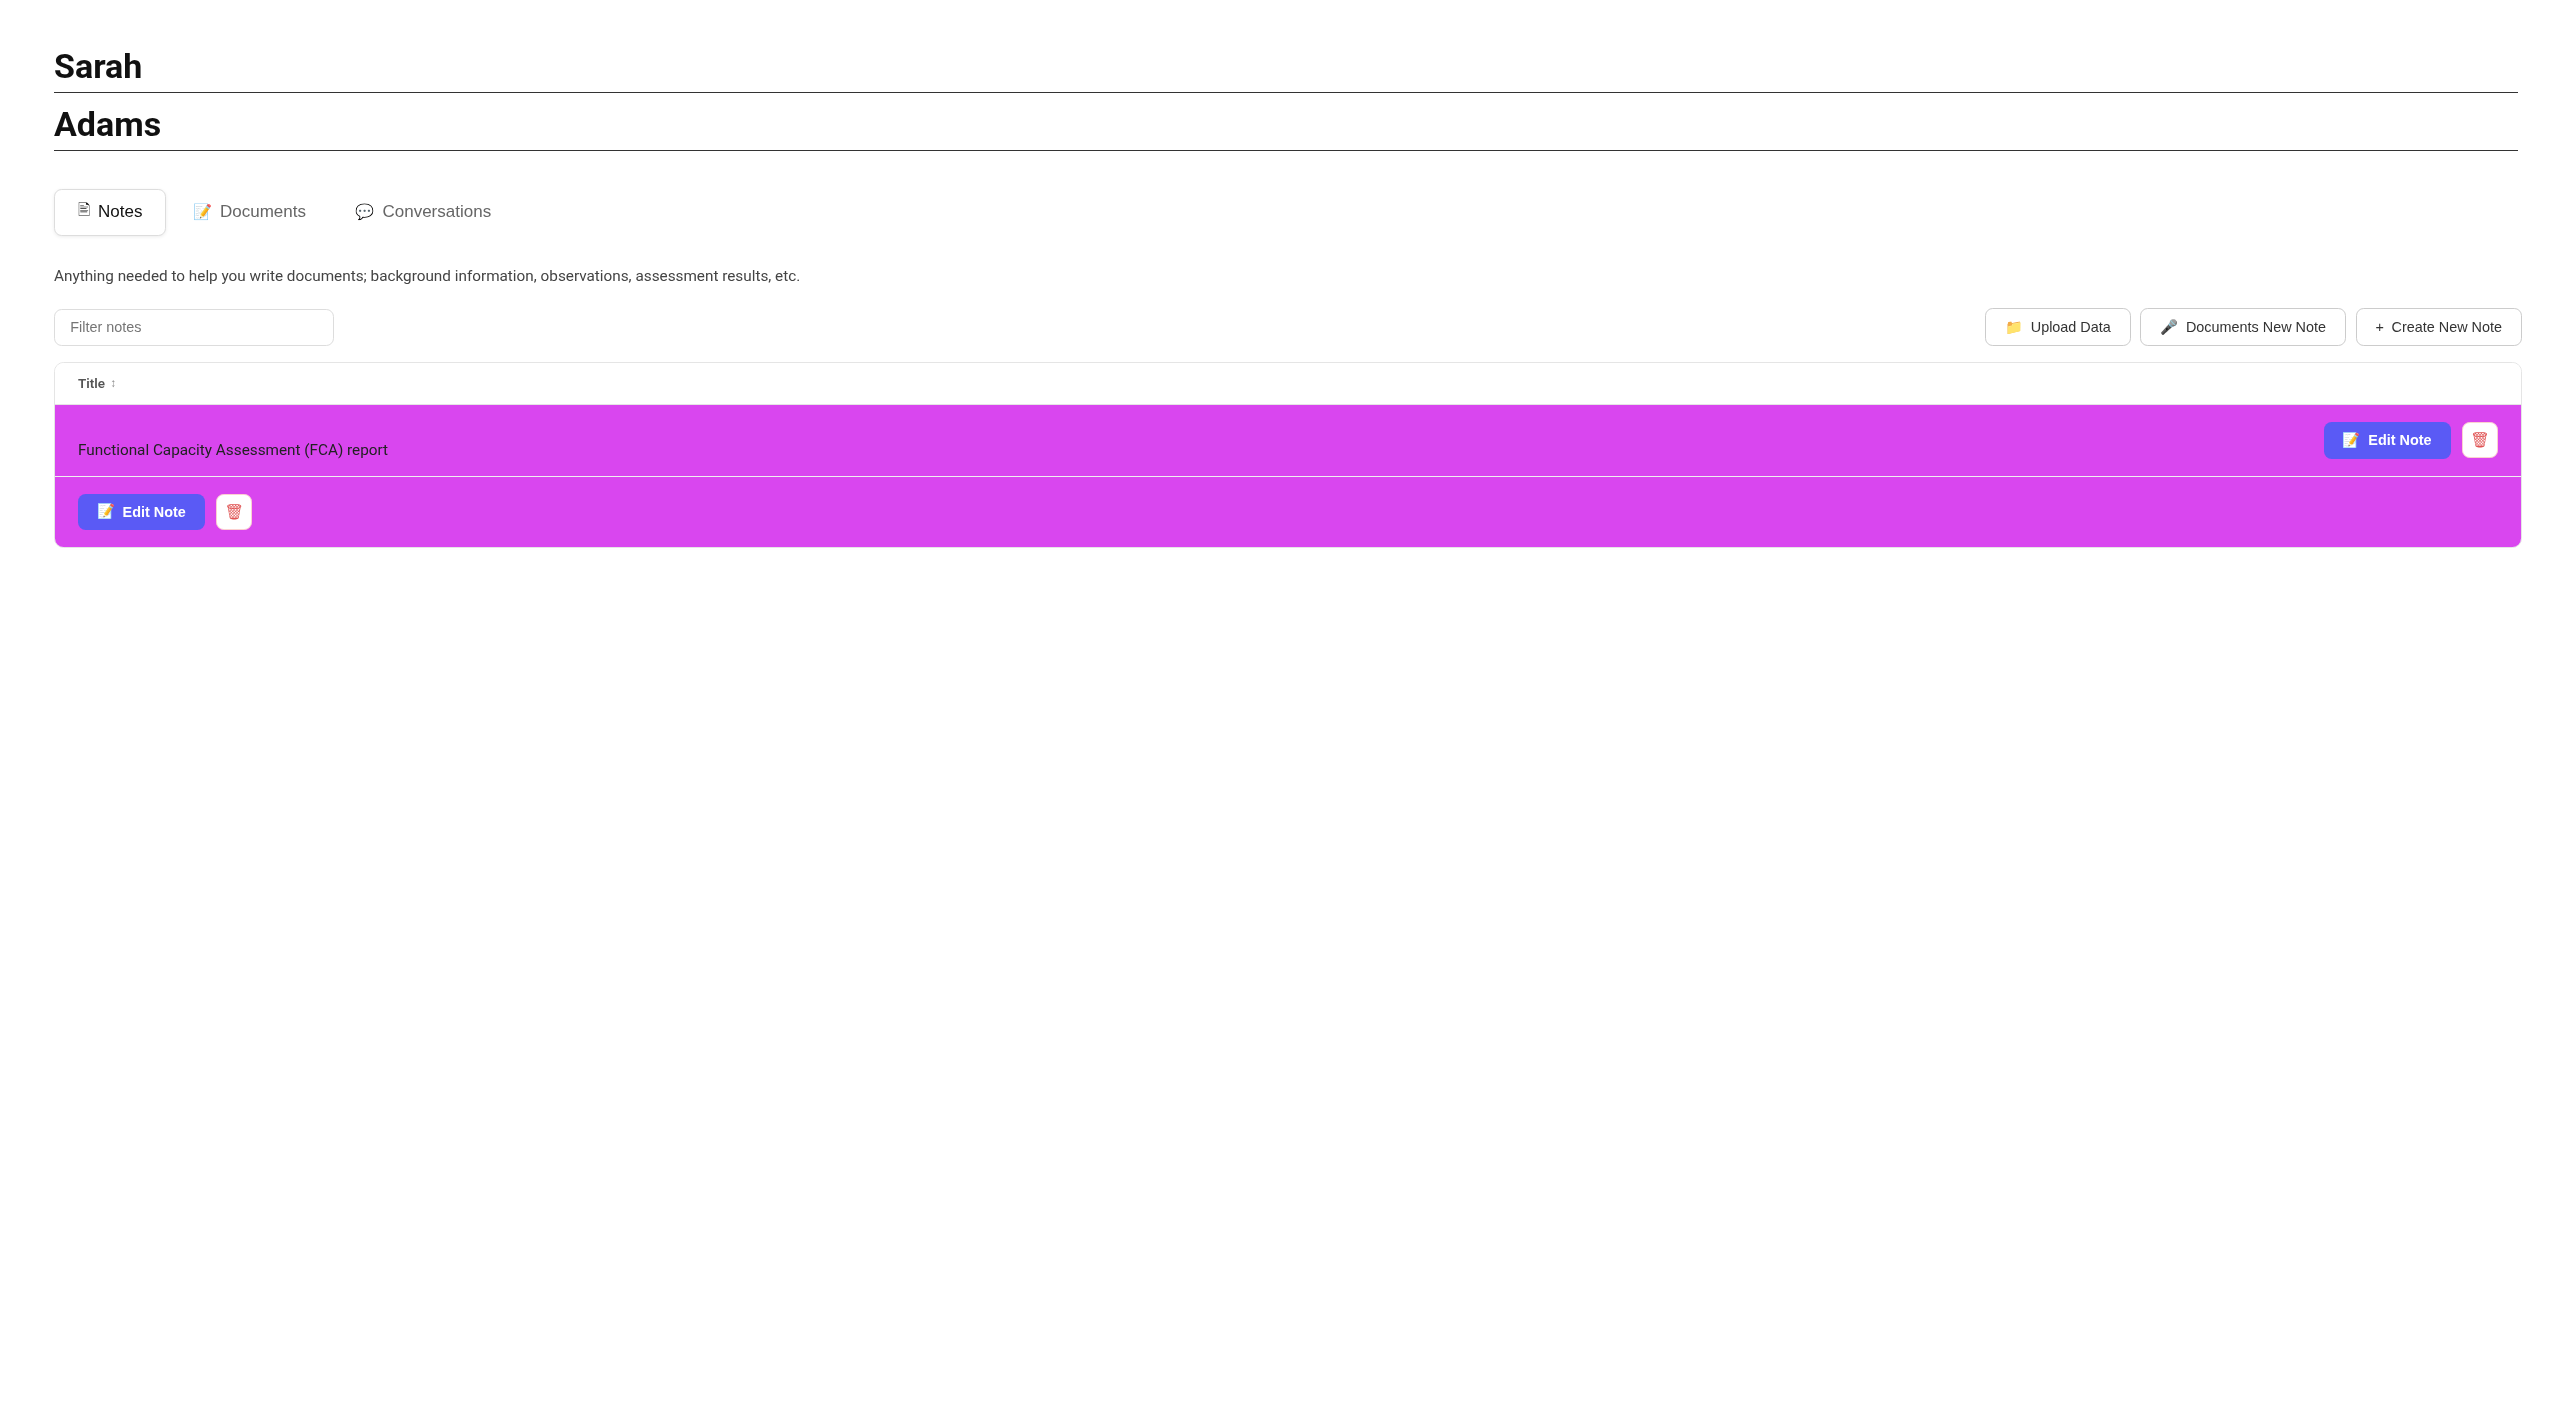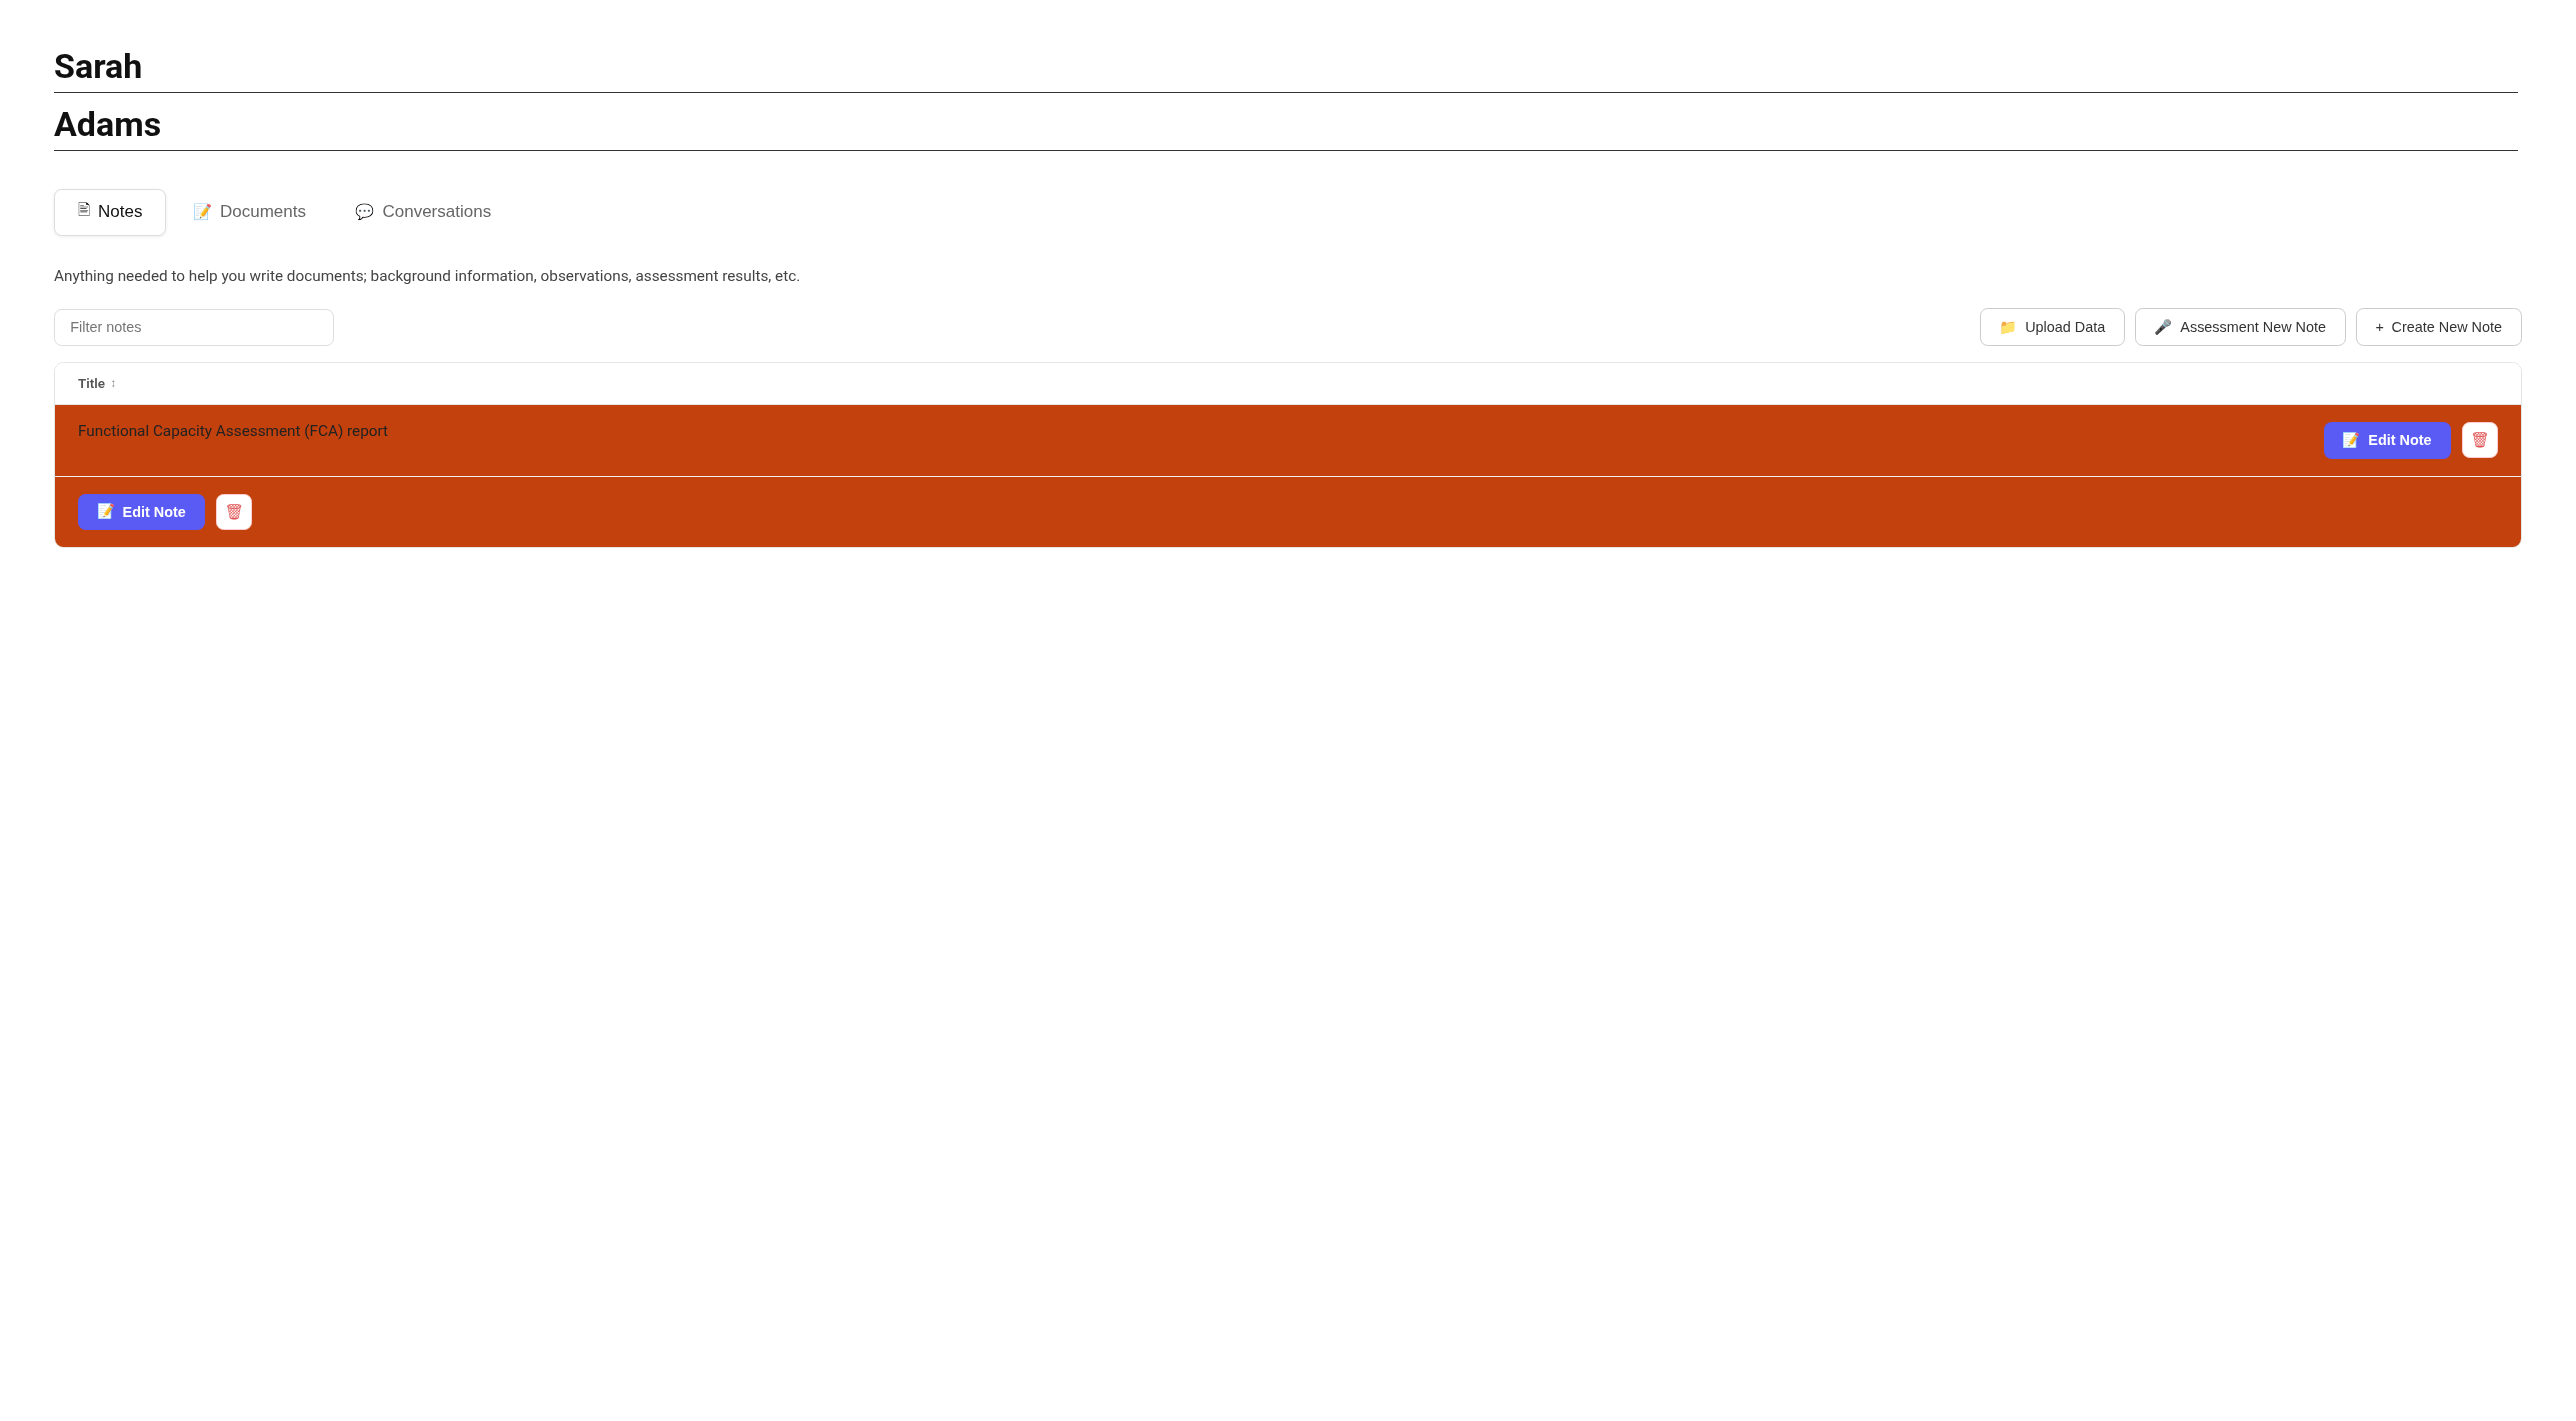--- a/index.html
+++ b/index.html
@@ -144,23 +144,23 @@
       font-weight: 600;
     }
 
     .sort-icon {
       font-size: 11.5px;
       color: #888;
     }
 
     .table-row {
       display: flex;
-      align-items: flex-start;
+      align-items: flex-end;
       padding: 17px 23px;
-      background: #c2410c;
+      background: #d946ef;
       border-bottom: 1.4px solid #f0f0f0;
     }
 
     .table-row:last-child {
       border-bottom: none;
     }
 
     .row-title {
       flex: 1;
       font-size: 15.3px;
@@ -214,21 +214,21 @@
 
 <div class="toolbar">
   <input type="text" class="filter-input" placeholder="Filter notes" style="">
   <div class="action-buttons">
     <button class="btn-outline">
       <span>📁</span>
       <span>Upload Data</span>
     </button>
     <button class="btn-outline">
       <span>🎤</span>
-      <span>Assessment New Note</span>
+      <span>Documents New Note</span>
     </button>
     <button class="btn-outline">
       <span>+</span>
       <span>Create New Note</span>
     </button>
   </div>
 </div>
 
 <div class="table-container">
   <div class="table-header">

